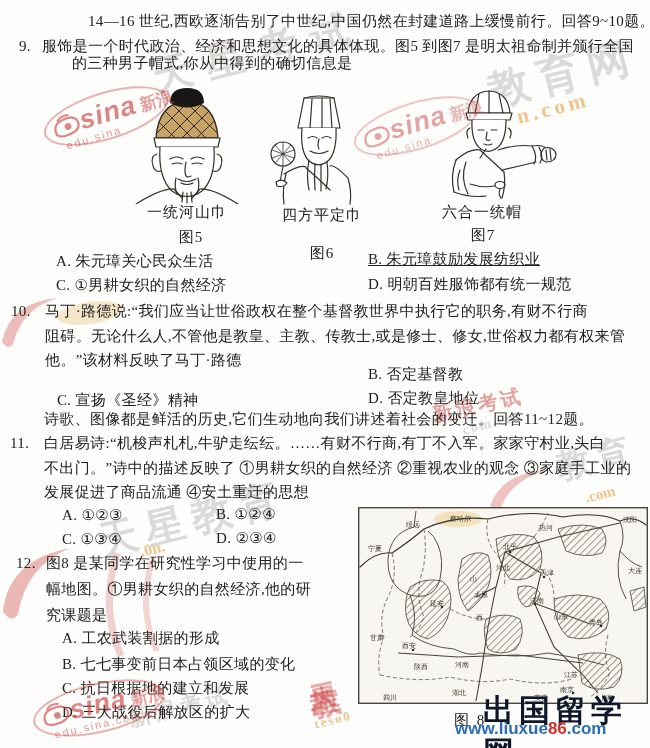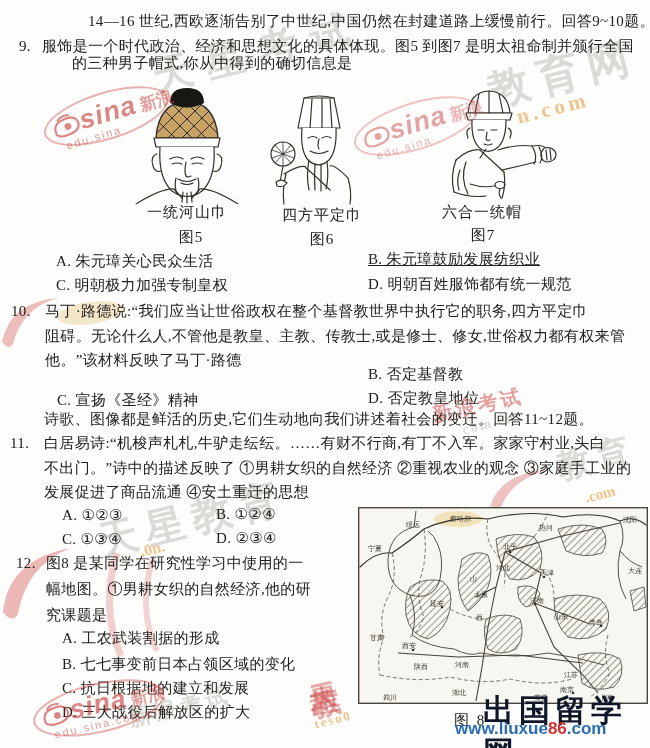--- a/index.html
+++ b/index.html
@@ -149,21 +149,21 @@
     <path d="M63,45 Q61,52 63,55" class="ln"></path>
     <path d="M54,57 Q63,62 72,57" class="ln"></path>
     <path d="M53,66 Q50,82 53,96 M59,70 Q58,84 59,96 M65,71 L65,97 M71,68 Q73,82 70,95" class="ln"></path>
     <path d="M28,80 Q44,70 50,73 M92,84 Q78,70 74,72 M50,74 Q64,86 74,96 M30,80 Q26,96 28,110 M92,84 Q96,98 94,110" class="ln"></path>
     <circle cx="27" cy="60" r="12" class="lnw"></circle>
     <path d="M27,48 L27,72 M16,56 L38,64 M16,64 L38,56 M19,51 L35,69 M35,51 L19,69" stroke="#343129" stroke-width=".8" fill="none"></path>
     <path d="M27,72 L24,88" class="ln"></path>
     <path d="M20,88 Q26,84 31,89 Q27,94 21,92 Z" class="lnw"></path>
   </svg>
   <div class="cap" style="left:322px;top:206px;">四方平定巾</div>
-  <div class="cap" style="left:322px;top:230px;">图6</div>
+  <div class="cap" style="left:322px;top:244px;">图6</div>
 
   <svg class="fig-svg" style="left:420px;top:86px;" width="140" height="114" viewBox="0 0 140 114">
     <path d="M48,27 Q50,6 69,5 Q88,6 90,27 Z" class="lnw"></path>
     <path d="M46,27 L92,27 L90,34 L48,34 Z" class="lnw"></path>
     <path d="M69,5 L69,27 M59,8 L55,27 M79,8 L83,27" class="ln"></path>
     <path d="M52,34 Q51,56 61,63 Q69,68 77,62 Q86,55 86,34" class="lnw"></path>
     <path d="M50,42 Q45,44 48,52 M88,42 Q93,44 90,52" class="ln"></path>
     <path d="M58,44 L64,44 M71,44 L77,44 M67,46 L66,53 Q67,55 70,54 M64,58 Q68,60 72,58" class="ln"></path>
     <path d="M36,74 Q50,62 60,64 M78,64 Q96,58 112,60 Q124,58 128,64" class="ln"></path>
     <path d="M124,62 Q134,60 136,68 Q136,76 126,76 Q120,74 121,67 Z" class="lnw"></path>
@@ -173,25 +173,25 @@
     <path d="M36,74 Q30,90 34,106 M48,108 Q40,92 46,76 M40,84 Q36,94 39,104" class="ln"></path>
     <path d="M50,98 Q68,104 84,97" class="ln"></path>
     <ellipse cx="80" cy="99" rx="5" ry="3.5" class="lnw"></ellipse>
     <path d="M80,103 Q78,108 81,112 M34,106 Q50,112 66,110 M84,86 Q86,100 82,112" class="ln"></path>
   </svg>
   <div class="cap" style="left:482px;top:203px;">六合一统帽</div>
   <div class="cap" style="left:483px;top:226px;">图7</div>
 
   <div class="t" style="left:56px;top:252px;">A. 朱元璋关心民众生活</div>
   <div class="t" style="left:368px;top:250px;text-decoration:underline;">B. 朱元璋鼓励发展纺织业</div>
-  <div class="t" style="left:56px;top:276px;">C. 明朝极力加强专制皇权</div>
+  <div class="t" style="left:56px;top:276px;">C. ①男耕女织的自然经济</div>
   <div class="t" style="left:368px;top:275px;">D. 明朝百姓服饰都有统一规范</div>
 
   <div class="t" style="left:11px;top:302px;">10.</div>
-  <div class="t" style="left:45px;top:302px;">马丁·路德说:“我们应当让世俗政权在整个基督教世界中执行它的职务,四方平定巾</div>
+  <div class="t" style="left:45px;top:302px;">马丁·路德说:“我们应当让世俗政权在整个基督教世界中执行它的职务,有财不行商</div>
   <div class="t" style="left:45px;top:327px;">阻碍。无论什么人,不管他是教皇、主教、传教士,或是修士、修女,世俗权力都有权来管</div>
   <div class="t" style="left:45px;top:351px;">他。”该材料反映了马丁·路德</div>
   <div class="t" style="left:368px;top:365px;">B. 否定基督教</div>
   <div class="t" style="left:57px;top:391px;">C. 宣扬《圣经》精神</div>
   <div class="t" style="left:368px;top:389px;">D. 否定教皇地位</div>
 
   <div class="t" style="left:44px;top:410px;">诗歌、图像都是鲜活的历史,它们生动地向我们讲述着社会的变迁。回答11~12题。</div>
 
   <div class="t" style="left:10px;top:434px;">11.</div>
   <div class="t" style="left:44px;top:434px;text-align:right;">白居易诗:“机梭声札札,牛驴走纭纭。……有财不行商,有丁不入军。家家守村业,头白</div>

